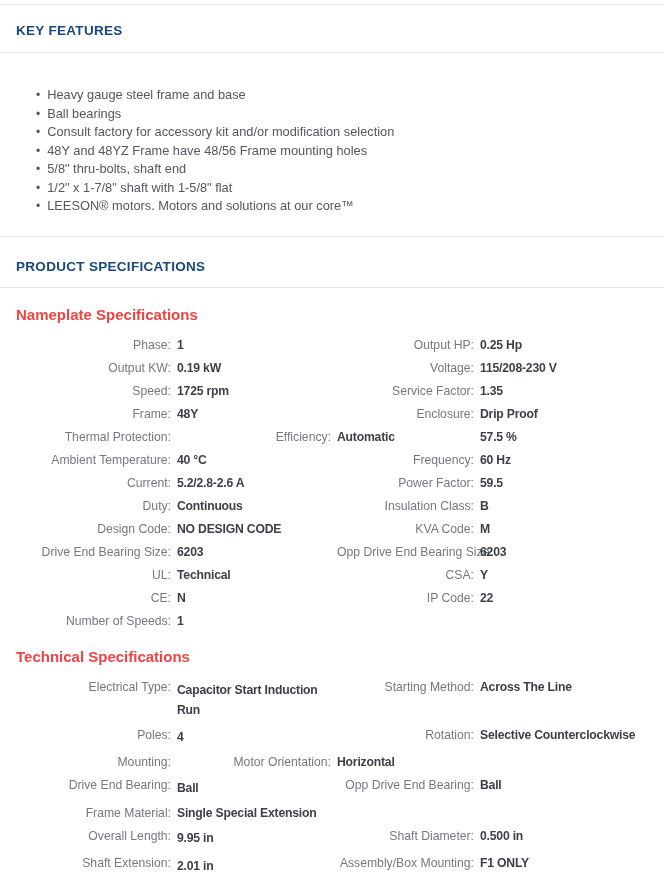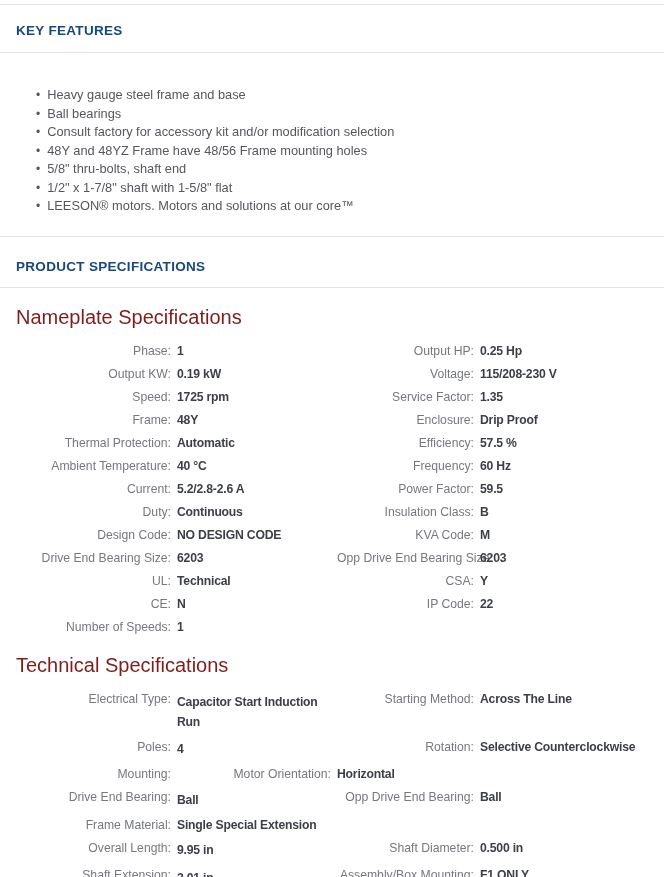--- a/index.html
+++ b/index.html
@@ -17,21 +17,21 @@
     color:#17497d; padding:18px 16px 14px 16px;
   }
   .section-heading.specs { padding:22px 16px 13px 16px; }
 
   .features { list-style:none; margin:33px 0 20px 0; padding:0 16px 0 36px; }
   .feature { display:flex; align-items:center; height:18.5px; gap:7px; }
   .bullet { color:#54575c; font-size:12px; line-height:1; }
   .feature-text { color:#54575c; font-size:12.8px; line-height:14px;text-align:center; }
 
   .subsection-heading {
-    font-size:20px; font-weight:400; color:#7f1d1d;
+    font-size:15px; font-weight:700; color:#ef4444;
     margin:18px 0 11px 16px;
   }
   .subsection-heading.tech { margin-top:15px; }
 
   .spec-grid { margin:0 14px 0 35px; }
   .spec-row { display:grid; grid-template-columns:142px 160px 143px 1fr; }
   .cell { padding:4.5px 6px 4.5px 0; font-size:12.2px; line-height:14px; }
   .cell.label { color:#75787e; font-weight:400; white-space:nowrap;text-align:right; }
   .cell.value { color:#3c3f46; font-weight:700; letter-spacing:-.2px; white-space:nowrap; }
   .cell.value.wrap { white-space:normal; line-height:20px; padding-top:4px; padding-bottom:3.5px; }
@@ -102,22 +102,22 @@
       <div class="cell value">1.35</div>
     </div>
     <div class="spec-row">
       <div class="cell label">Frame:</div>
       <div class="cell value">48Y</div>
       <div class="cell label">Enclosure:</div>
       <div class="cell value">Drip Proof</div>
     </div>
     <div class="spec-row">
       <div class="cell label">Thermal Protection:</div>
+      <div class="cell label">Efficiency:</div>
       <div class="cell value">Automatic</div>
-      <div class="cell label">Efficiency:</div>
       <div class="cell value">57.5 %</div>
     </div>
     <div class="spec-row">
       <div class="cell label">Ambient Temperature:</div>
       <div class="cell value">40 °C</div>
       <div class="cell label">Frequency:</div>
       <div class="cell value">60 Hz</div>
     </div>
     <div class="spec-row">
       <div class="cell label">Current:</div>

